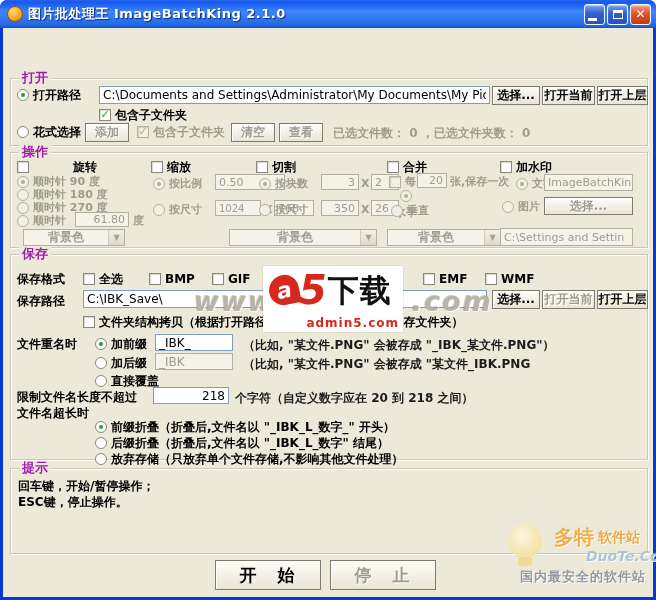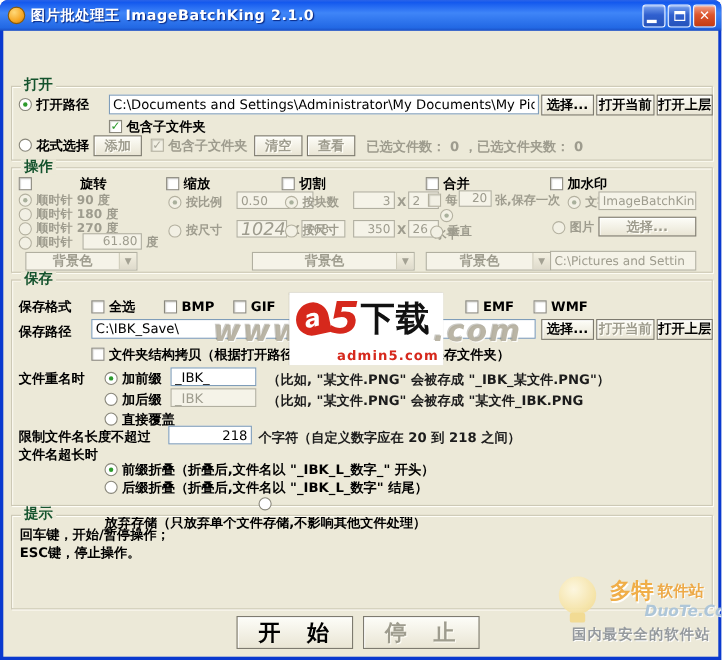--- a/index.html
+++ b/index.html
@@ -24,21 +24,21 @@
     display:flex;align-items:center;justify-content:center;color:#fff;font-size:12px;font-weight:bold;
     background:linear-gradient(180deg,#7ba4f0,#3060cf 45%,#2553bb);box-shadow:inset 0 1px 1px rgba(255,255,255,.6);}
   .wbtn.close{background:linear-gradient(180deg,#f2a48c,#dc552c 45%,#c23a12);}
   .glyph-min{width:9px;height:3px;background:#fff;margin-top:10px;margin-right:4px;}
   .glyph-max{width:10px;height:9px;border:1px solid #fff;border-top:3px solid #fff;}
   
   .client{position:absolute;left:3px;top:28px;width:650px;height:569px;background:#ece9d8;}
   .panel{position:absolute;border:1px solid #b9b5a4;box-shadow:inset 1px 1px 0 #fffef7;}
   .group{position:absolute;border:1px solid #cdc9b6;box-shadow:inset 1px 1px 0 #fffef7,1px 1px 0 #fffef7;}
   .legend{position:absolute;top:-8px;left:8px;background:#ece9d8;padding:0 3px;
-    color:#14532d;font-weight:bold;font-size:13px;line-height:14px;}
+    color:#a21caf;font-weight:bold;font-size:13px;line-height:14px;}
   .row{position:absolute;display:flex;align-items:center;gap:4px;white-space:nowrap;}
   .lbl{font-size:12px;font-weight:bold;color:#000;line-height:14px;}
   .sm{font-size:11px;}
   .dis{color:#9e9c8e;}
   .note{font-size:12px;font-weight:bold;color:#1c1c1c;}
   
   .cb{width:12px;height:12px;background:#fff;border:1px solid#8a887c;box-shadow:inset 1px 1px 1px rgba(90,90,80,.25);
     display:inline-flex;align-items:center;justify-content:center;flex:none;}
   .cb .ck{color:#2c9a2c;font-size:11px;font-weight:bold;line-height:1;margin:-1px 0 0 0;}
   .cb.disabled{background:#f2f0e4;border-color:#b4b1a0;}
@@ -57,21 +57,21 @@
     padding:1px 3px;display:flex;align-items:center;overflow:hidden;
     font-family:"DejaVu Sans","Liberation Sans",sans-serif;}
   .fld.disabled{background:#f5f3e8;color:#9e9c8e;border-color:#b1afa0;}
   .fld.r{justify-content:flex-end;}
   input.fld{outline:none;}
   .combo{position:absolute;border:1px solid #b1afa0;background:#f5f3e8;display:flex;align-items:stretch;
     font-size:12px;color:#9e9c8e;font-weight:bold;overflow:hidden;}
   .combo .txt{flex:1;display:flex;align-items:center;justify-content:center;}
   .combo .arrow-box{width:16px;background:linear-gradient(180deg,#f4f1e2,#dedacb);border-left:1px solid #cfccba;
     display:flex;align-items:center;justify-content:center;color:#a3a193;font-size:8px;}
-  .bigbtn{font-size:20px;letter-spacing:2px;}
+  .bigbtn{font-size:17px;letter-spacing:2px;}
   
   .wm{position:absolute;pointer-events:none;z-index:60;}
   .wm-www{position:absolute;font-size:27px;font-weight:bold;font-style:italic;color:rgba(178,173,156,.9);
     text-shadow:1px 1px 0 rgba(255,255,255,.85),-1px -1px 0 rgba(110,105,92,.35);letter-spacing:2px;}
   .a5box{position:absolute;background:#fff;box-shadow:0 0 1px rgba(0,0,0,.3);}
   .a5row{position:absolute;left:6px;top:4px;display:flex;align-items:center;}
   .a-badge{width:30px;height:30px;background:#d6281c;border-radius:55% 50% 10% 50%;transform:rotate(-12deg);
     display:flex;align-items:center;justify-content:center;color:#fff;font-weight:bold;font-style:italic;font-size:22px;}
   .a5-five{color:#d6281c;font-size:40px;font-weight:bold;font-style:italic;line-height:1;margin:0 1px 0 0;}
   .a5-xz{color:#111;font-size:31px;font-weight:bold;line-height:1;letter-spacing:1px;}
@@ -184,21 +184,21 @@
     </div>
     <div class="row" style="left:150px;top:149px;">
         <span class="rd on disabled"></span>
         <span class="lbl sm dis">按比例</span>
       </div>
     <div class="fld disabled" style="left:212px;top:146px;width:70px;height:16px;font-size:11px;">0.50</div>
     <div class="row" style="left:150px;top:175px;">
         <span class="rd disabled"></span>
         <span class="lbl sm dis">按尺寸</span>
       </div>
-    <div class="fld disabled" style="left:212px;top:172px;width:46px;height:16px;font-size:16px;font-style:italic;">1024</div>
+    <div class="fld disabled" style="left:212px;top:172px;width:46px;height:16px;font-size:10px;">1024</div>
     <div class="row" style="left:261px;top:175px;">
         <span class="lbl sm dis">X</span>
       </div>
     <div class="fld disabled" style="left:271px;top:172px;width:40px;height:16px;font-size:11px;">768</div>
 
     <div class="row" style="left:253px;top:132px;">
       <span class="cb"></span>
       <span class="lbl">切割</span>
     </div>
     <div class="row" style="left:256px;top:149px;">
@@ -256,21 +256,21 @@
     <div class="row" style="left:513px;top:149px;">
         <span class="rd on disabled"></span>
         <span class="lbl sm dis">文字</span>
       </div>
     <div class="fld disabled" style="left:541px;top:146px;width:89px;height:17px;font-size:11px;">ImageBatchKing</div>
     <div class="row" style="left:499px;top:172px;">
         <span class="rd disabled"></span>
         <span class="lbl sm dis">图片</span>
       </div>
     <div class="btn disabled" style="left:541px;top:169px;width:89px;height:18px;">选择...</div>
-    <div class="fld disabled" style="left:497px;top:200px;width:133px;height:18px;font-size:11px;">C:\Pictures and Settin</div>
+    <div class="fld disabled" style="left:497px;top:200px;width:133px;height:18px;font-size:11px;">C:\Settings and Settin</div>
 
     <div class="group" style="left:7px;top:226px;width:638px;height:206px;">
       <div class="legend">保存</div>
     </div>
     <div class="row" style="left:14px;top:244px;">
         <span class="lbl">保存格式</span>
       </div>
     <div class="row" style="left:80px;top:244px;">
         <span class="cb"></span>
         <span class="lbl">全选</span>
@@ -354,21 +354,21 @@
         <span class="lbl">文件名超长时</span>
       </div>
     <div class="row" style="left:92px;top:392px;">
         <span class="rd on"></span>
         <span class="lbl">前缀折叠（折叠后,文件名以 "_IBK_L_数字_" 开头）</span>
       </div>
     <div class="row" style="left:92px;top:408px;">
         <span class="rd"></span>
         <span class="lbl">后缀折叠（折叠后,文件名以 "_IBK_L_数字" 结尾）</span>
       </div>
-    <div class="row" style="left:92px;top:424px;flex-direction:column;">
+    <div class="row" style="left:92px;top:424px;">
         <span class="rd"></span>
         <span class="lbl">放弃存储（只放弃单个文件存储,不影响其他文件处理）</span>
       </div>
 
     <div class="group" style="left:7px;top:440px;width:638px;height:86px;">
       <div class="legend">提示</div>
       <div class="row" style="left:7px;top:10px;">
           <span class="lbl" style="font-weight:bold;">回车键，开始/暂停操作；</span>
         </div>
       <div class="row" style="left:7px;top:26px;">
@@ -382,21 +382,21 @@
     <div class="wm" style="left:185px;top:232px;width:345px;height:78px;">
       <span class="wm-www" style="left:6px;top:26px;">www.</span>
       <div class="a5box" style="left:75px;top:6px;width:140px;height:66px;">
         <div class="a5row">
           <span class="a-badge">a</span>
           <span class="a5-five">5</span>
           <span class="a5-xz">下载</span>
         </div>
         <div class="a5-site">admin5.com</div>
       </div>
-      <span class="wm-www" style="left:206px;top:26px;">.com</span>
+      <span class="wm-www" style="left:224px;top:26px;">.com</span>
     </div>
 
     <div class="wm duote" style="left:495px;top:492px;width:152px;height:74px;">
       <span class="bulb" style="left:10px;top:4px;width:34px;height:34px;"></span>
       <span class="bulb-base" style="left:20px;top:37px;width:14px;height:9px;"></span>
       <span style="position:absolute;left:56px;top:4px;" class="duote-big">多特</span>
       <span style="position:absolute;left:100px;top:9px;" class="duote-small">软件站</span>
       <span style="position:absolute;left:88px;top:28px;" class="duote-dom">DuoTe.Com</span>
       <span style="position:absolute;left:22px;top:48px;" class="duote-slogan">国内最安全的软件站</span>
     </div>

